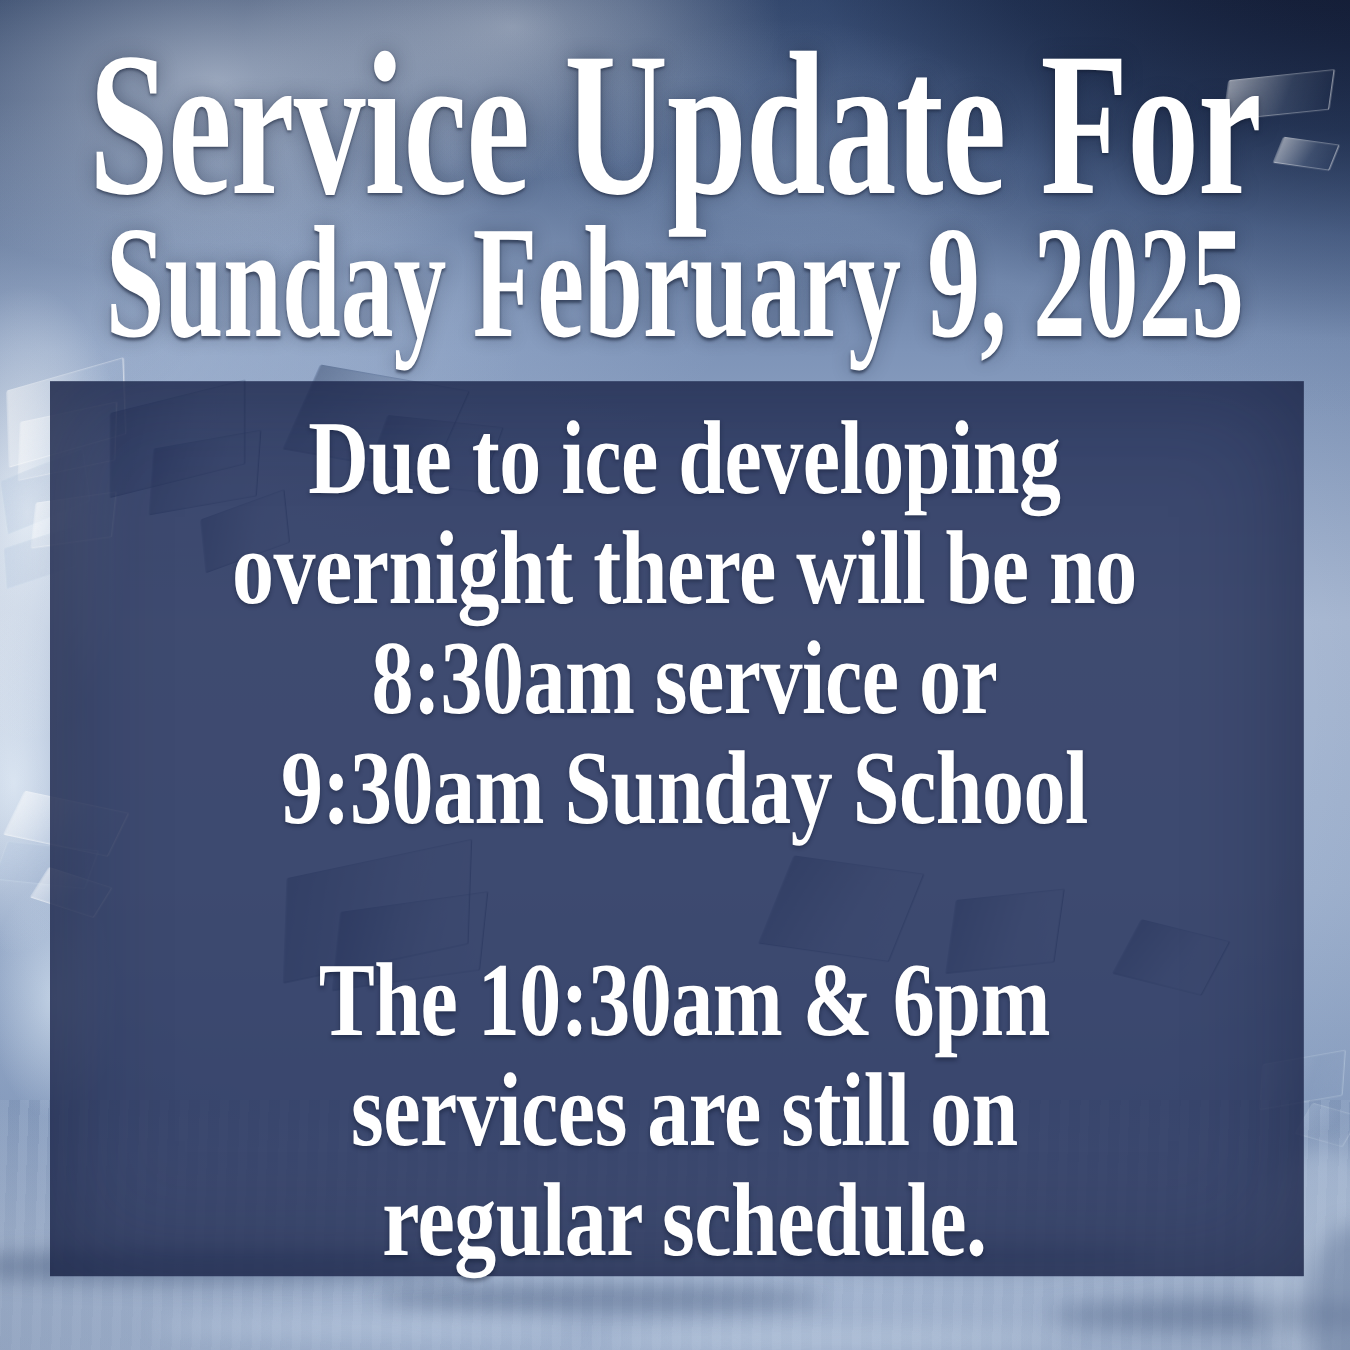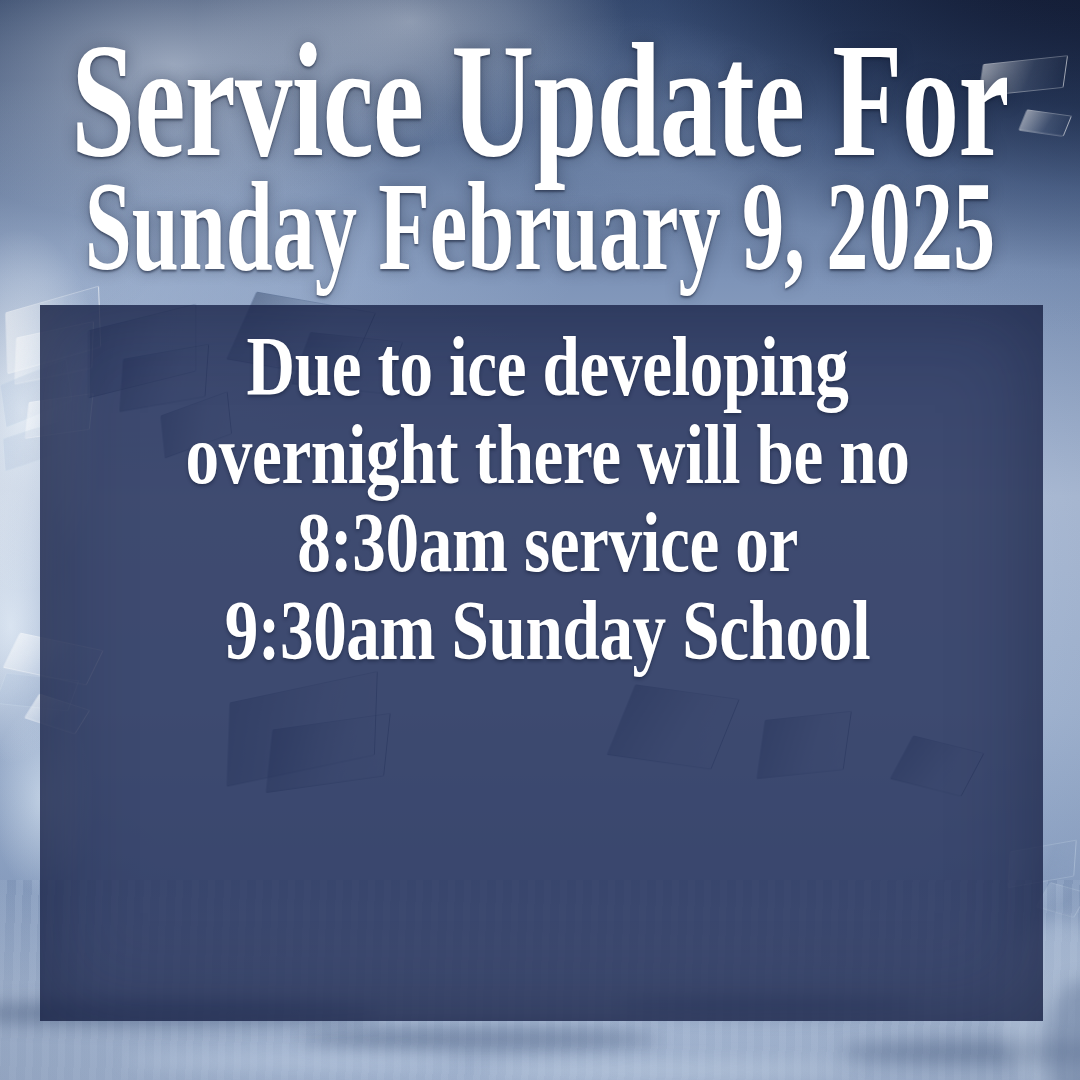--- a/index.html
+++ b/index.html
@@ -253,16 +253,21 @@
 
   <div class="panel">
     <div class="panel-inner" id="panel-host">
         <div class="msg-block">
           <span class="msg-line">Due to ice developing</span>
           <span class="msg-line">overnight there will be no</span>
           <span class="msg-line">8:30am service or</span>
           <span class="msg-line">9:30am Sunday School</span>
         </div>
         <div class="msg-gap"></div>
+        <div class="msg-block">
+          <span class="msg-line">The 10:30am &amp; 6pm</span>
+          <span class="msg-line">services are still on</span>
+          <span class="msg-line">regular schedule.</span>
+        </div>
       </div>
   </div>
 
 </div>
 
 </body></html>

